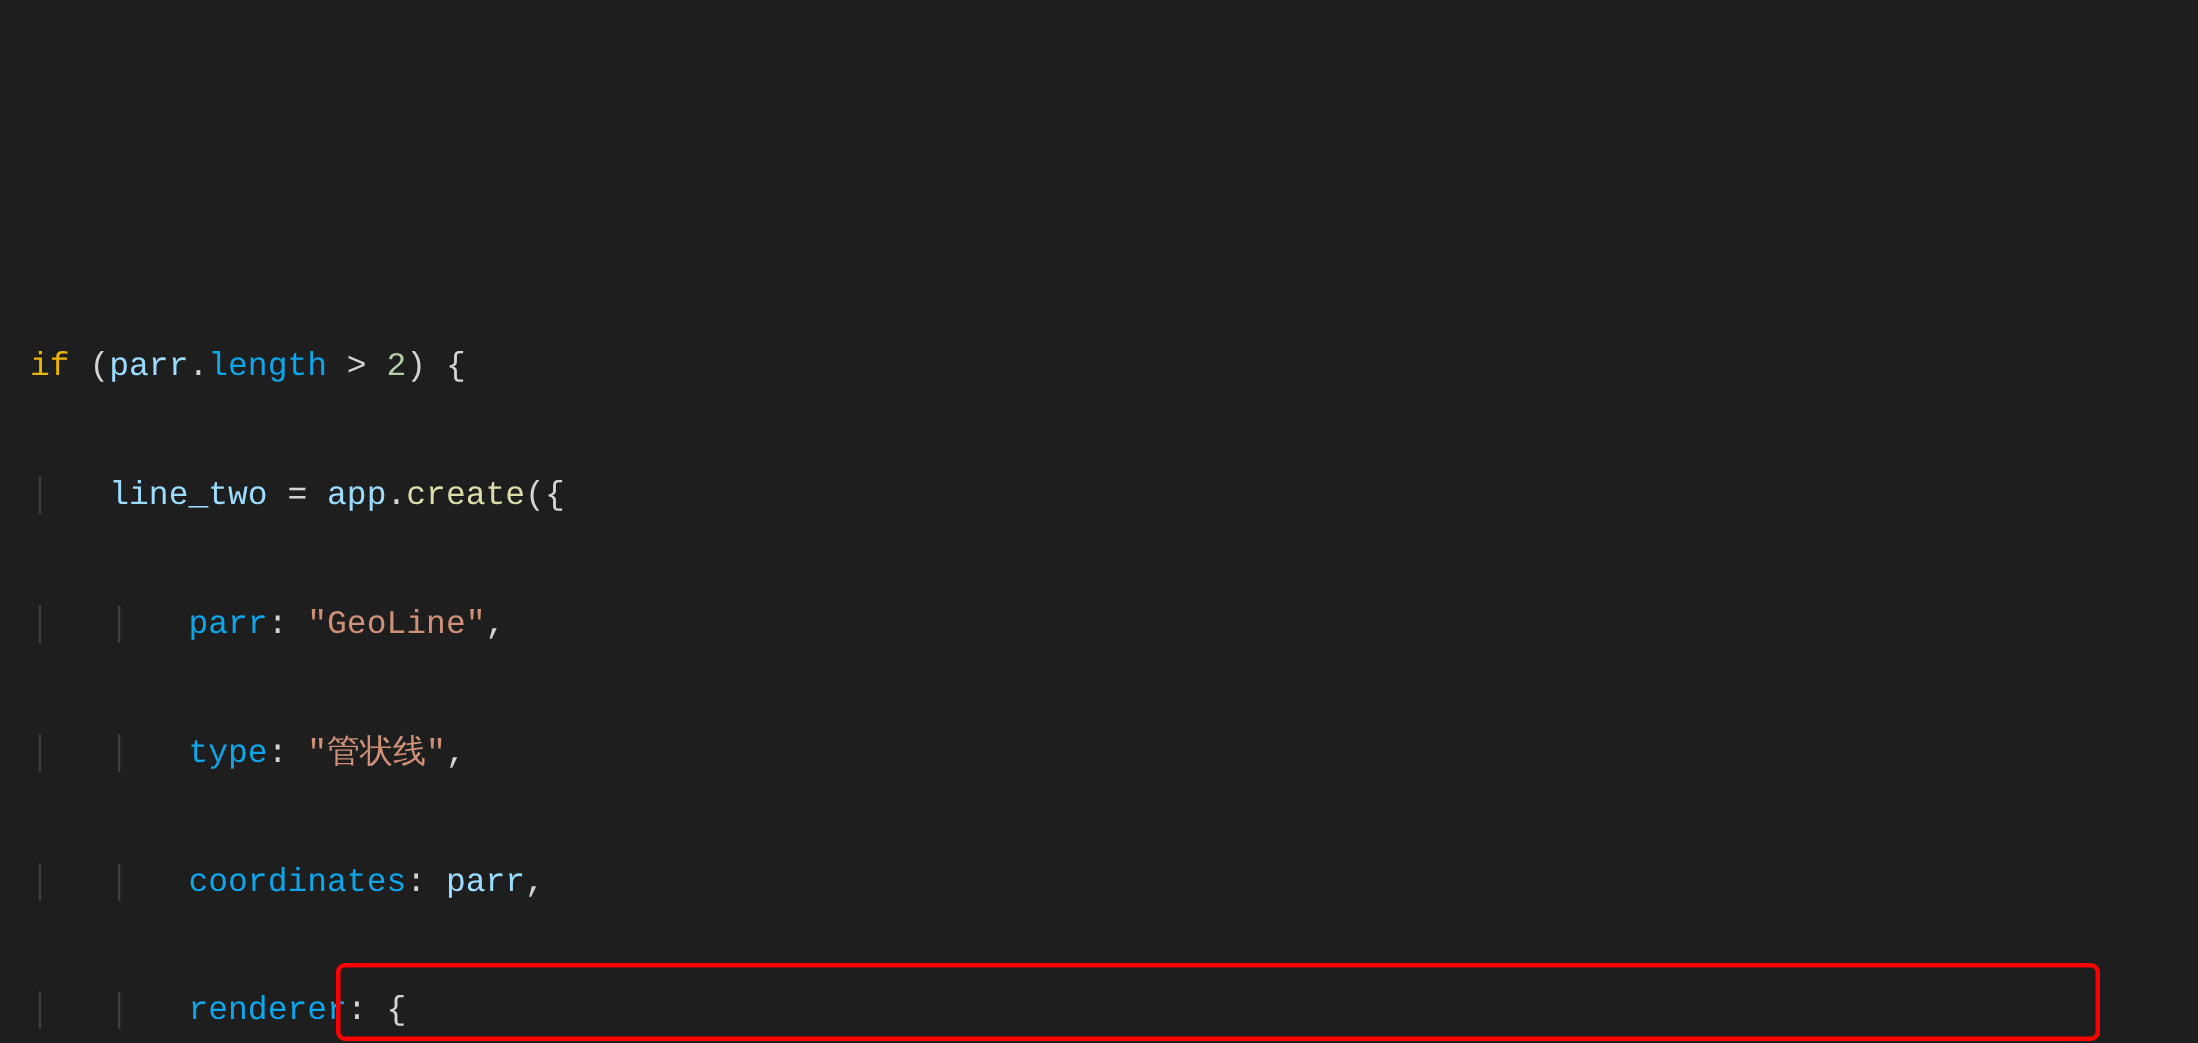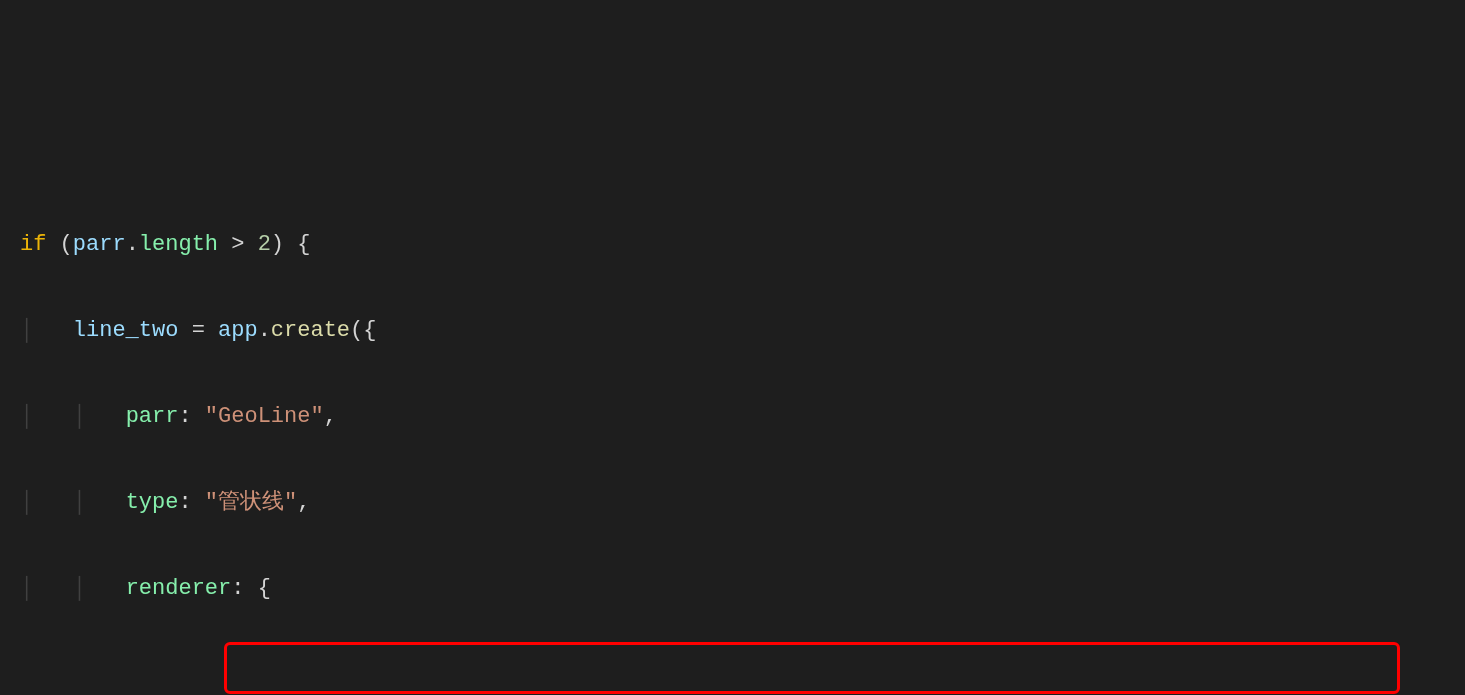--- a/index.html
+++ b/index.html
@@ -11,21 +11,21 @@
     color: #d4d4d4;
     padding: 10px 0 10px 20px;
     width: 1465px;
     height: 695px;
     overflow: hidden;
     white-space: pre;
   }
   .line { position: relative; }
   .kw { color: #eab308; }
   .var { color: #9cdcfe; }
-  .prop { color: #86efac; }
+  .prop { color: #0ea5e9; }
   .fn { color: #dcdcaa; }
   .str { color: #ce9178; }
   .num { color: #b5cea8; }
   .punc { color: #d4d4d4; }
   .op { color: #d4d4d4; }
   .guide { color: #404040; display: inline-block; }
   .highlight-box {
     position: absolute;
     border: 3px solid #ff0000;
     border-radius: 6px;
@@ -40,20 +40,21 @@
 </head>
 <body>
 
 
 
 <div class="code-container">
 <div class="line"><span class="kw">if</span><span class="punc"> (</span><span class="var">parr</span><span class="punc">.</span><span class="prop">length</span><span class="op"> &gt; </span><span class="num">2</span><span class="punc">) {</span></div>
 <div class="line"><span class="guide">│   </span><span class="var">line_two</span><span class="op"> = </span><span class="var">app</span><span class="punc">.</span><span class="fn">create</span><span class="punc">({</span></div>
 <div class="line"><span class="guide">│   │   </span><span class="prop">parr</span><span class="punc">: </span><span class="str">"GeoLine"</span><span class="punc">,</span></div>
 <div class="line"><span class="guide">│   │   </span><span class="prop">type</span><span class="punc">: </span><span class="str">"管状线"</span><span class="punc">,</span></div>
+<div class="line"><span class="guide">│   │   </span><span class="prop">coordinates</span><span class="punc">: </span><span class="var">parr</span><span class="punc">,</span></div>
 <div class="line"><span class="guide">│   │   </span><span class="prop">renderer</span><span class="punc">: </span><span class="punc">{</span></div>
 
 
 
 
 
 
 
 
 

